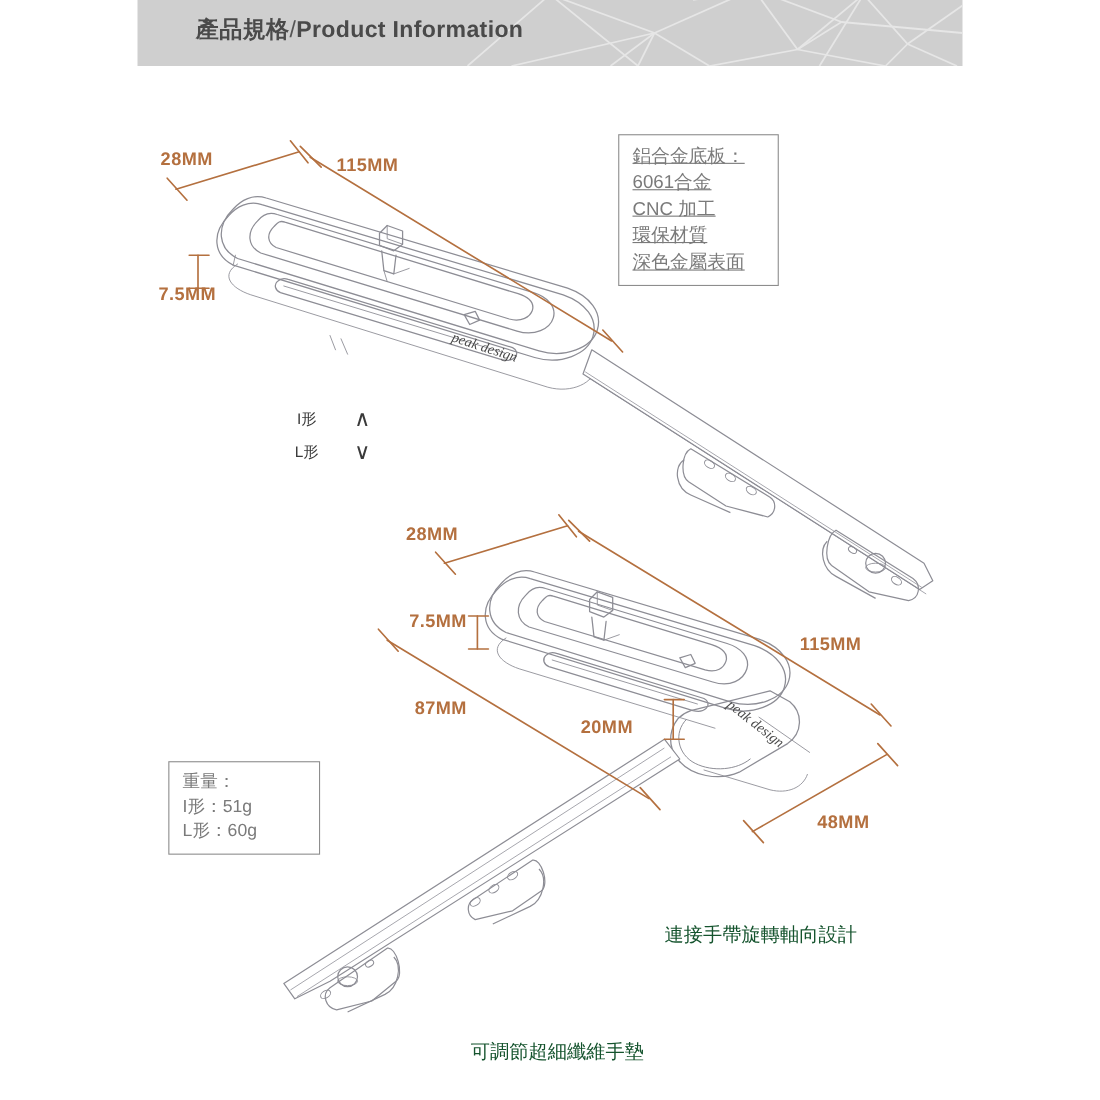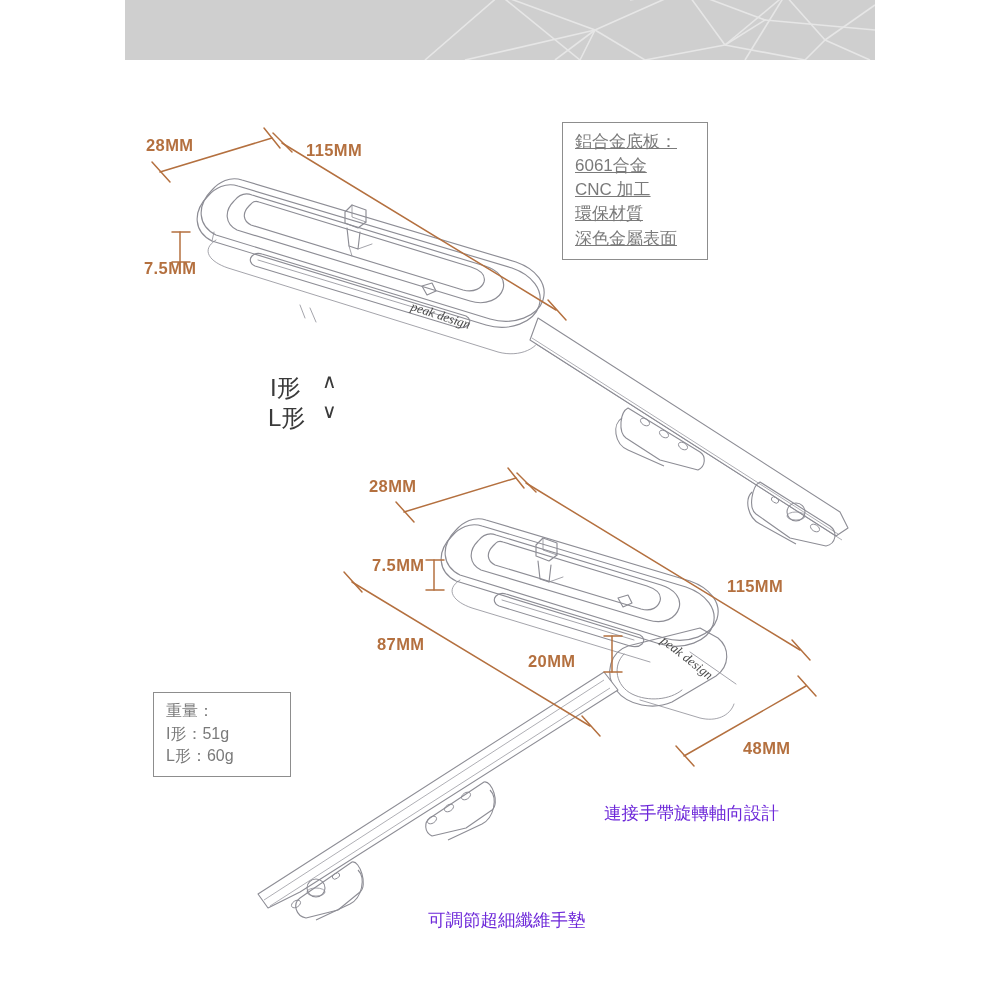--- a/index.html
+++ b/index.html
@@ -41,29 +41,30 @@
 
   
   .dim{
     position:absolute;color:#b4703f;font-size:16.5px;
     letter-spacing:.4px;white-space:nowrap;
     font-family:"Liberation Sans","DejaVu Sans",sans-serif;
     font-weight:bold;
   }
   
   .note{
-    position:absolute;color:#6d28d9;font-size:17.5px;white-space:nowrap;
-    font-family:"Liberation Sans","DejaVu Sans",sans-serif;
+    position:absolute;color:#14532d;font-size:17.5px;white-space:nowrap;
+    font-family:"Liberation Sans","DejaVu Sans",sans-serif;
+    margin-top:36px;
   }
   .note-orange{
     position:absolute;color:#b4703f;font-size:19px;line-height:1.5;
     white-space:pre;font-family:"Liberation Sans","DejaVu Sans",sans-serif;
   }
   .shape-label{
-    position:absolute;color:#3a3a3a;font-size:24px;white-space:nowrap;
+    position:absolute;color:#3a3a3a;font-size:14px;white-space:nowrap;
     font-family:"Liberation Sans","DejaVu Sans",sans-serif;
   }
   .chev{position:absolute;color:#3a3a3a;font-size:20px;line-height:1;}
 </style>
 </head>
 <body>
 
 <div id="page">
 
   <div class="banner">
@@ -80,20 +81,21 @@
         <path d="M700 40 L750 5"></path>
         <path d="M700 40 L745 60"></path>
         <path d="M430 60 L470 30"></path>
         <path d="M340 60 L470 30"></path>
         <path d="M560 -10 L640 20 L600 45"></path>
         <path d="M640 20 L750 30"></path>
         <path d="M505 0 L560 -10"></path>
         <path d="M620 60 L660 -5"></path>
       </g>
     </svg>
+    <div class="banner-title"><span>產品規格</span><span class="sep">/</span><span>Product Information</span></div>
   </div>
 
   <svg id="art" viewBox="0 0 1000 1000">
 
     <g stroke="#8d8d95" stroke-width="1.15" fill="#ffffff" stroke-linejoin="round" stroke-linecap="round">
 
       <path d="M208,196 C192,212 194,232 212,241 L486,325 C510,332 534,322 539,306 C544,290 532,275 512,268 L238,186 C226,182 215,188 208,196 Z"></path>
 
       <path d="M212,190 C196,206 198,226 216,235 L490,319 C514,326 538,316 543,300 C548,284 536,269 516,262 L242,180 C230,176 219,182 212,190 Z" fill="none"></path>
 

